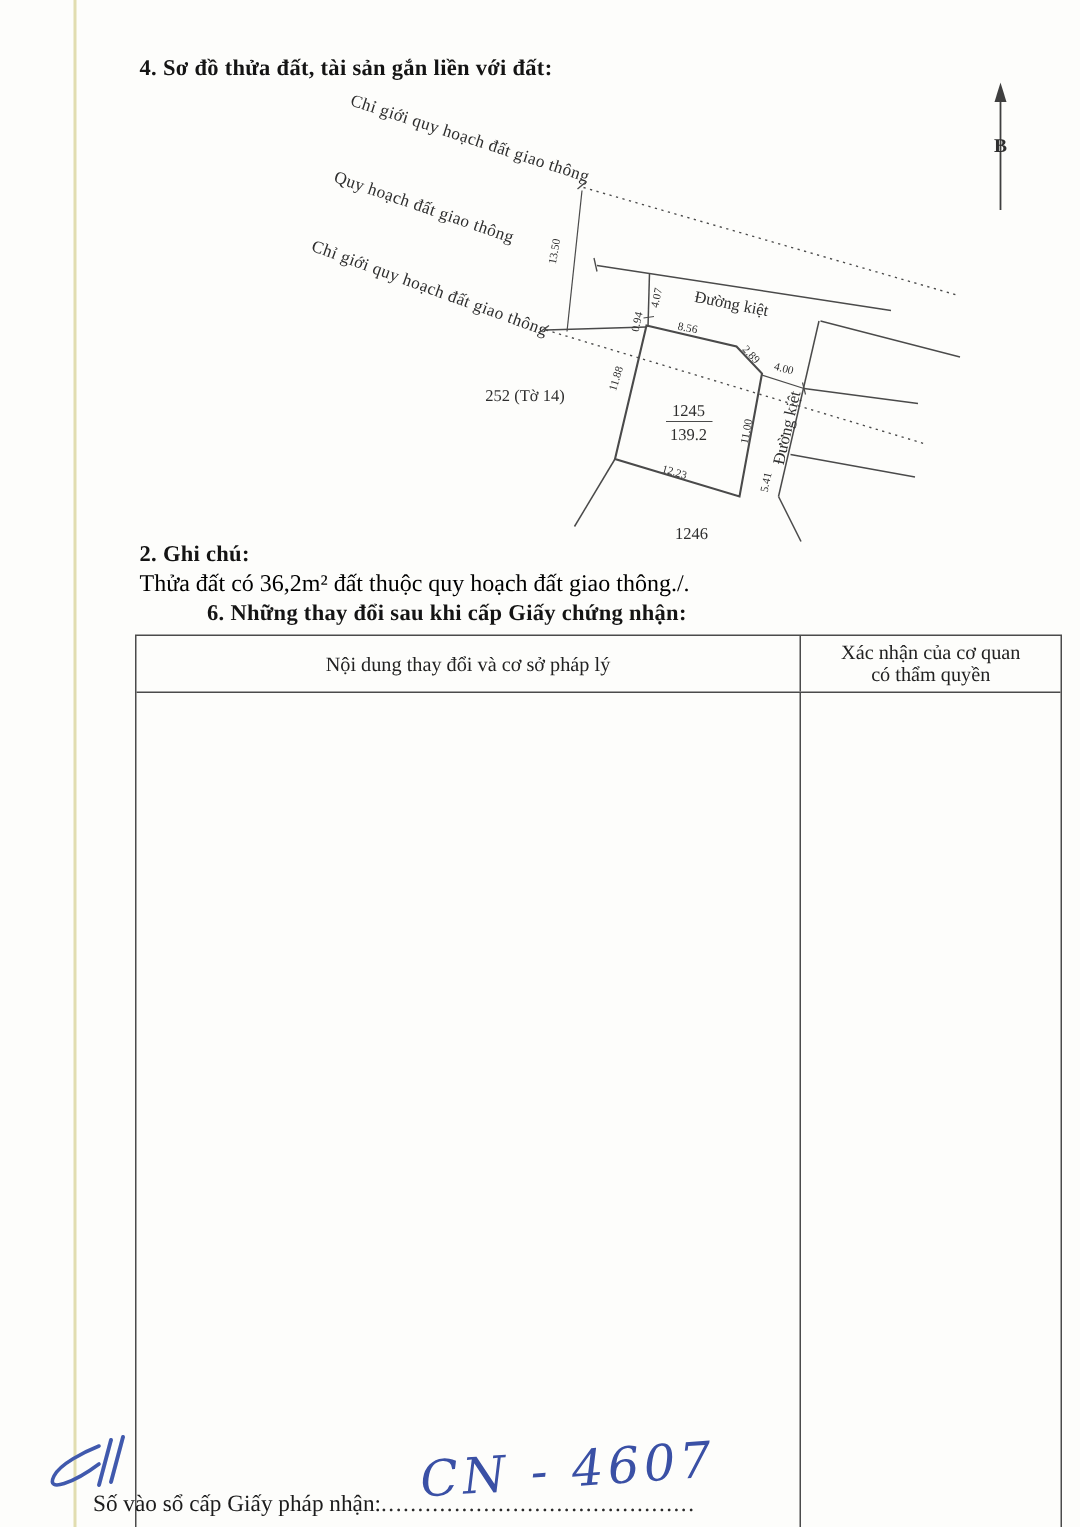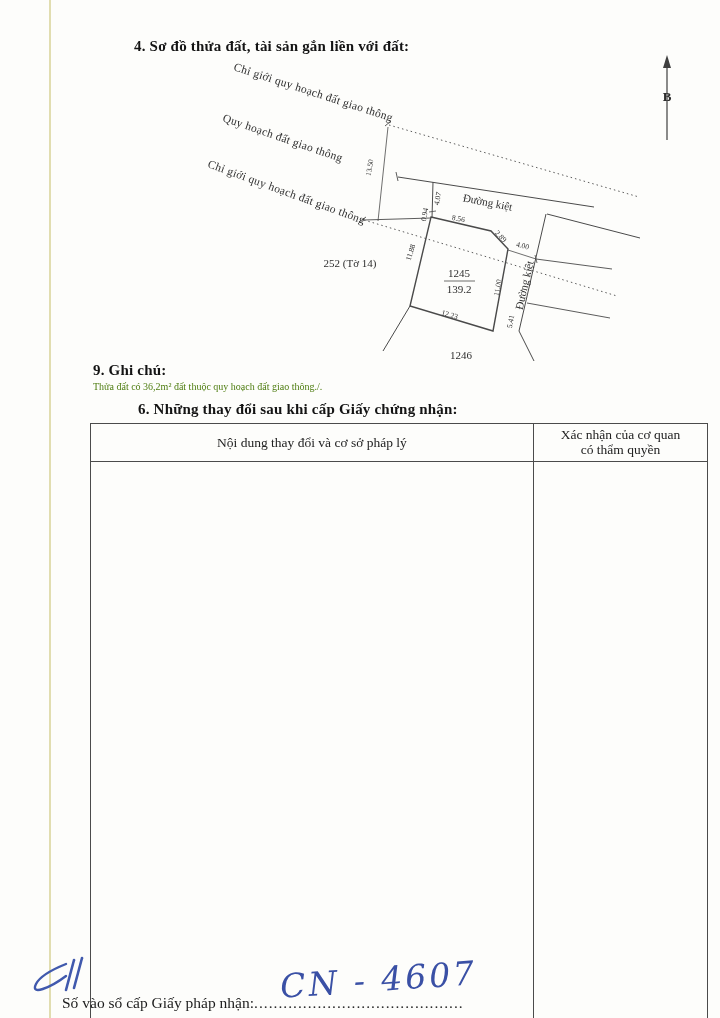--- a/index.html
+++ b/index.html
@@ -4,21 +4,21 @@
 <style>
   html,body{margin:0;padding:0;}
   body{
     width:720px;height:1018px;position:relative;overflow:hidden;
     background:#fdfdfb;
     font-family:"Liberation Serif","DejaVu Serif",serif;
     color:#1e1e1e;
   }
   .page-edge{position:absolute;left:49px;top:0;width:2px;height:1018px;background:#dcd7a2;opacity:.85;}
   .sec-title{position:absolute;font-weight:bold;font-size:15px;letter-spacing:.2px;color:#141414;}
-  .sec-body{position:absolute;font-size:10px;color:#4d7c0f;}
+  .sec-body{position:absolute;font-size:16px;color:#000000;}
   #diagram-svg{position:absolute;left:0;top:0;}
   #diagram-svg text{fill:#2e2e2e;font-family:"Liberation Serif","DejaVu Serif",serif;}
   .dim{font-size:7.5px;fill:#3a3a3a;}
   .maplabel{font-size:11px;}
   .slantlabel{font-size:11.5px;fill:#333;letter-spacing:.3px;}
   .mapline{stroke:#4a4a4a;fill:none;}
   .table-wrap{
     position:absolute;left:90px;top:423px;width:618px;height:609px;
     border:1.4px solid #4b4b4b;box-sizing:border-box;display:flex;flex-direction:column;
   }
@@ -39,21 +39,21 @@
     transform:rotate(-4deg);letter-spacing:3px;white-space:nowrap;
     font-family:"DejaVu Serif","Liberation Serif",serif;
   }
   .penmark{position:absolute;left:14px;top:950px;}
 </style>
 </head>
 <body>
 
 <div class="page-edge"></div>
 
-<div class="sec-title" style="left:93px;top:38px;margin-left:41px;">4. Sơ đồ thửa đất, tài sản gắn liền với đất:</div>
+<div class="sec-title" style="left:93px;top:38px;">4. Sơ đồ thửa đất, tài sản gắn liền với đất:</div>
 
 <svg id="diagram-svg" width="720" height="420" viewBox="0 0 720 420">
 
   <g>
     <line x1="667" y1="140" x2="667" y2="66" stroke="#3f3f3f" stroke-width="1.2"></line>
     <polygon points="667,55 663,68 671,68" fill="#3f3f3f"></polygon>
     <text x="667" y="101" text-anchor="middle" font-size="13" font-weight="bold">B</text>
   </g>
 
   <text class="slantlabel" x="233" y="70" transform="rotate(18 233 70)">Chỉ giới quy hoạch đất giao thông</text>
@@ -104,21 +104,21 @@
   <text class="dim" x="513" y="322" text-anchor="middle" transform="rotate(-78 513 322)">5.41</text>
 
   <text class="maplabel" x="459" y="277" text-anchor="middle">1245</text>
   <line x1="444" y1="281" x2="475" y2="281" class="mapline" stroke-width="0.8"></line>
   <text class="maplabel" x="459" y="293" text-anchor="middle">139.2</text>
 
   <text class="maplabel" x="350" y="267" text-anchor="middle">252 (Tờ 14)</text>
   <text class="maplabel" x="461" y="359" text-anchor="middle">1246</text>
 </svg>
 
-<div class="sec-title" style="left:93px;top:362px;">9. Ghi chú:</div>
+<div class="sec-title" style="left:93px;top:362px;">2. Ghi chú:</div>
 <div class="sec-body" style="left:93px;top:381px;">Thửa đất có 36,2m² đất thuộc quy hoạch đất giao thông./.</div>
 <div class="sec-title" style="left:93px;top:401px;margin-left:45px;">6. Những thay đổi sau khi cấp Giấy chứng nhận:</div>
 
 <div class="table-wrap">
   <div class="table-header">
     <div class="col1 cell">Nội dung thay đổi và cơ sở pháp lý</div>
     <div class="col2 cell">
       <span>Xác nhận của cơ quan</span>
       <span>có thẩm quyền</span>
     </div>

